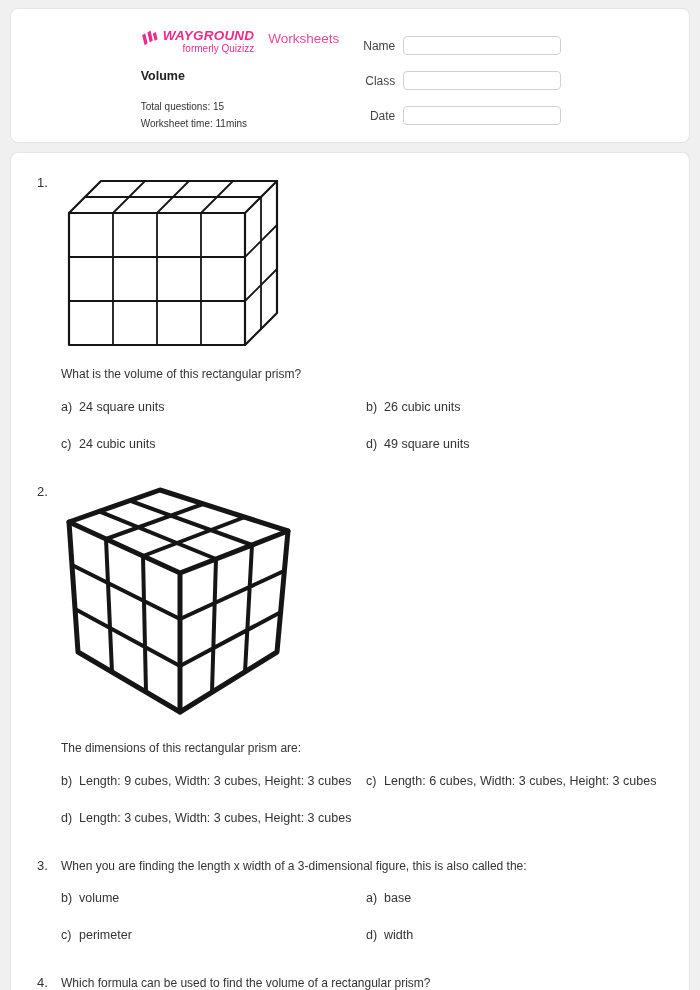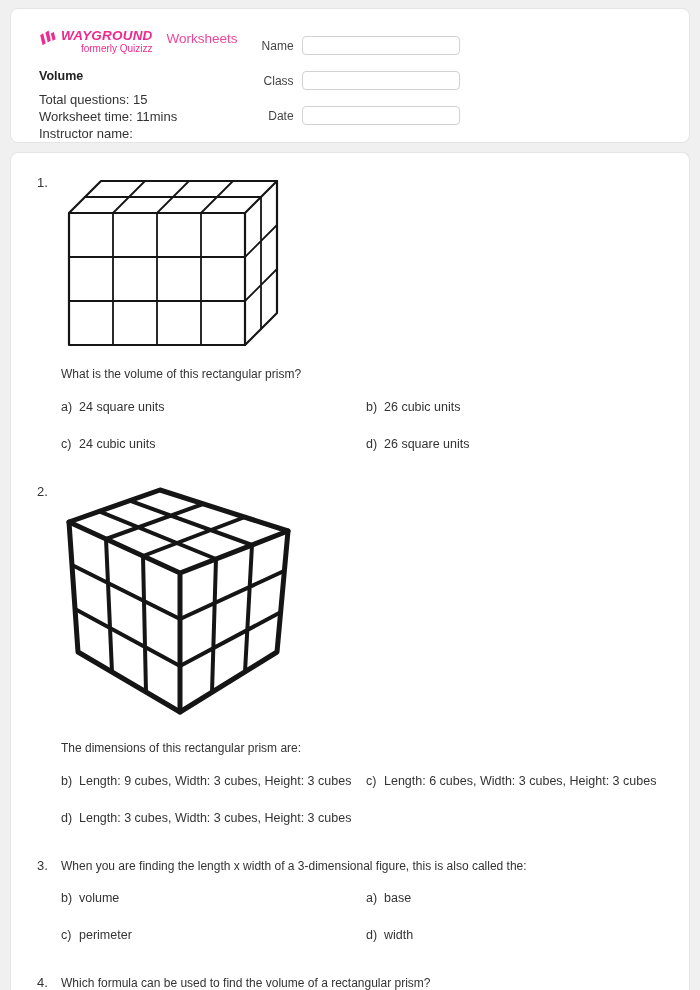--- a/index.html
+++ b/index.html
@@ -13,40 +13,40 @@
   .card {
     background: #ffffff;
     border: 1px solid #e4e4e6;
     border-radius: 8px;
   }
   
   .card-header {
     padding: 20px 26px 18px 28px;
     height: 135px;
     display: flex;
-    justify-content: flex-start;
+    justify-content: center;
   }
   .logo-row { display: flex; align-items: flex-start; }
   .logo-block { display: flex; align-items: flex-start; }
   .logo-mark { margin-top: 1px; }
   .brand-col { margin-left: 3px; display: flex; flex-direction: column; }
   .brand-name {
     color: #EC2C8C; font-weight: bold; font-style: italic;
     font-size: 13.5px; letter-spacing: .2px; line-height: 14px;
   }
   .brand-tagline {
     color: #EC2C8C; font-size: 10px; text-align: right;
     line-height: 10px; margin-top: 1px;
   }
   .product-title {
     font-size: 13.5px; font-weight: normal; color: #ec4899;
     margin-left: 14px; margin-top: 2px;
   }
   .ws-title { font-weight: bold; font-size: 12.5px; color: #222; margin-top: 15px; }
-  .ws-meta { font-size: 13px; color: #333; line-height: 17px; margin-top: 8px; }
+  .ws-meta { font-size: 10px; color: #333; line-height: 17px; margin-top: 15px; }
   .header-right { margin-top: 7px; }
   .field-row { display: flex; align-items: center; margin-bottom: 16px; }
   .field-label {
     width: 56px; text-align: right; font-size: 12px; color: #444;
     margin-right: 8px; flex-shrink: 0;
   }
   .field-input {
     width: 158px; height: 19px;
     border: 1px solid #d2d2d4; border-radius: 4px;
     background: #fff; outline: none; font-size: 12px; padding: 0 5px;
@@ -95,21 +95,20 @@
             <span class="brand-name">WAYGROUND</span>
             <span class="brand-tagline">formerly Quizizz</span>
           </span>
         </div>
         <span class="product-title">Worksheets</span>
       </div>
       <div class="ws-title">Volume</div>
       <div class="ws-meta">
         <div>Total questions: 15</div>
         <div>Worksheet time: 11mins</div>
-        <div>Instructor name:</div>
       </div>
     </div>
 
     <div class="header-right">
       <div class="field-row">
         <span class="field-label">Name</span>
         <input class="field-input" type="text" value="" style="">
       </div>
       <div class="field-row">
         <span class="field-label">Class</span>
@@ -139,21 +138,21 @@
             <path class="ink" stroke-width="1.8" d="M18,21 L194,21 M46,37 L78,5 M90,37 L122,5 M134,37 L166,5"></path>
 
             <path class="ink" stroke-width="1.8" d="M194,21 L194,153 M178,81 L210,49 M178,125 L210,93"></path>
           </svg>
         </div>
         <div class="q-text">What is the volume of this rectangular prism?</div>
         <div class="options">
           <div><span class="opt-label">a)</span><span>24 square units</span></div>
           <div><span class="opt-label">b)</span><span>26 cubic units</span></div>
           <div><span class="opt-label">c)</span><span>24 cubic units</span></div>
-          <div><span class="opt-label">d)</span><span>26 square units</span></div>
+          <div><span class="opt-label">d)</span><span>49 square units</span></div>
         </div>
       </div>
     </div>
 
     <div class="question">
       <div class="qnum">2.</div>
       <div class="qbody">
         <div class="q-image cube">
           <svg width="237" height="242" viewBox="-3 -3 237 242">
 

